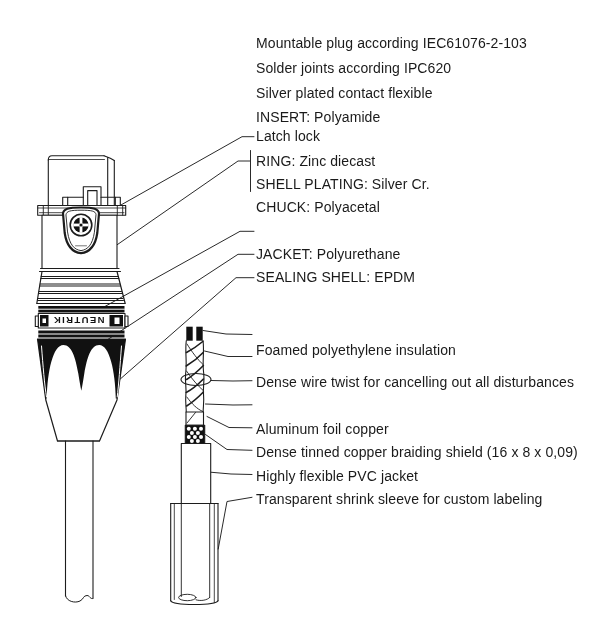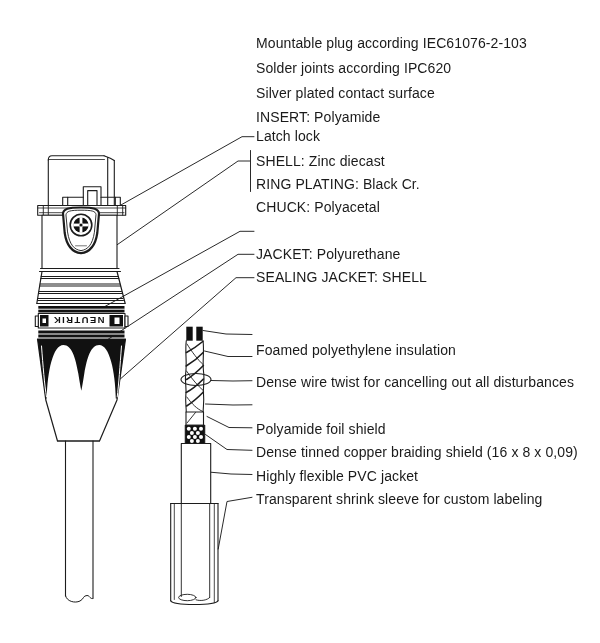--- a/index.html
+++ b/index.html
@@ -183,29 +183,29 @@
         <path d="M209.7,503.5 L209.7,597.5" stroke-width="0.9"></path>
         <path d="M170.7,600.8 C173,605.8 215.5,605.8 218,600.8"></path>
         <ellipse cx="187.3" cy="597.5" rx="8.7" ry="3.2" stroke-width="0.9"></ellipse>
         <path d="M196,599.8 C201,601.5 207.5,600 209.7,597.5" stroke-width="0.9"></path>
       </g>
     </g>
   </svg>
 
   <div class="lbl" style="top:36px">Mountable plug according IEC61076-2-103</div>
   <div class="lbl" style="top:61px">Solder joints according IPC620</div>
-  <div class="lbl" style="top:86px">Silver plated contact surface</div>
+  <div class="lbl" style="top:86px">Silver plated contact flexible</div>
   <div class="lbl" style="top:110px">INSERT: Polyamide</div>
   <div class="lbl" style="top:129px">Latch lock</div>
-  <div class="lbl" style="top:153.5px">SHELL: Zinc diecast</div>
-  <div class="lbl" style="top:177px">RING PLATING: Black Cr.</div>
+  <div class="lbl" style="top:153.5px">RING: Zinc diecast</div>
+  <div class="lbl" style="top:177px">SHELL PLATING: Silver Cr.</div>
   <div class="lbl" style="top:200px">CHUCK: Polyacetal</div>
   <div class="lbl" style="top:247px">JACKET: Polyurethane</div>
-  <div class="lbl" style="top:270px">SEALING JACKET: SHELL</div>
+  <div class="lbl" style="top:270px">SEALING SHELL: EPDM</div>
 
   <div class="lbl" style="top:343px">Foamed polyethylene insulation</div>
   <div class="lbl" style="top:374.5px">Dense wire twist for cancelling out all disturbances</div>
-  <div class="lbl" style="top:421.5px">Polyamide foil shield</div>
+  <div class="lbl" style="top:421.5px">Aluminum foil copper</div>
   <div class="lbl" style="top:444.5px">Dense tinned copper braiding shield (16 x 8 x 0,09)</div>
   <div class="lbl" style="top:468.5px">Highly flexible PVC jacket</div>
   <div class="lbl" style="top:491.5px">Transparent shrink sleeve for custom labeling</div>
 
 </div>
 
 </body></html>

